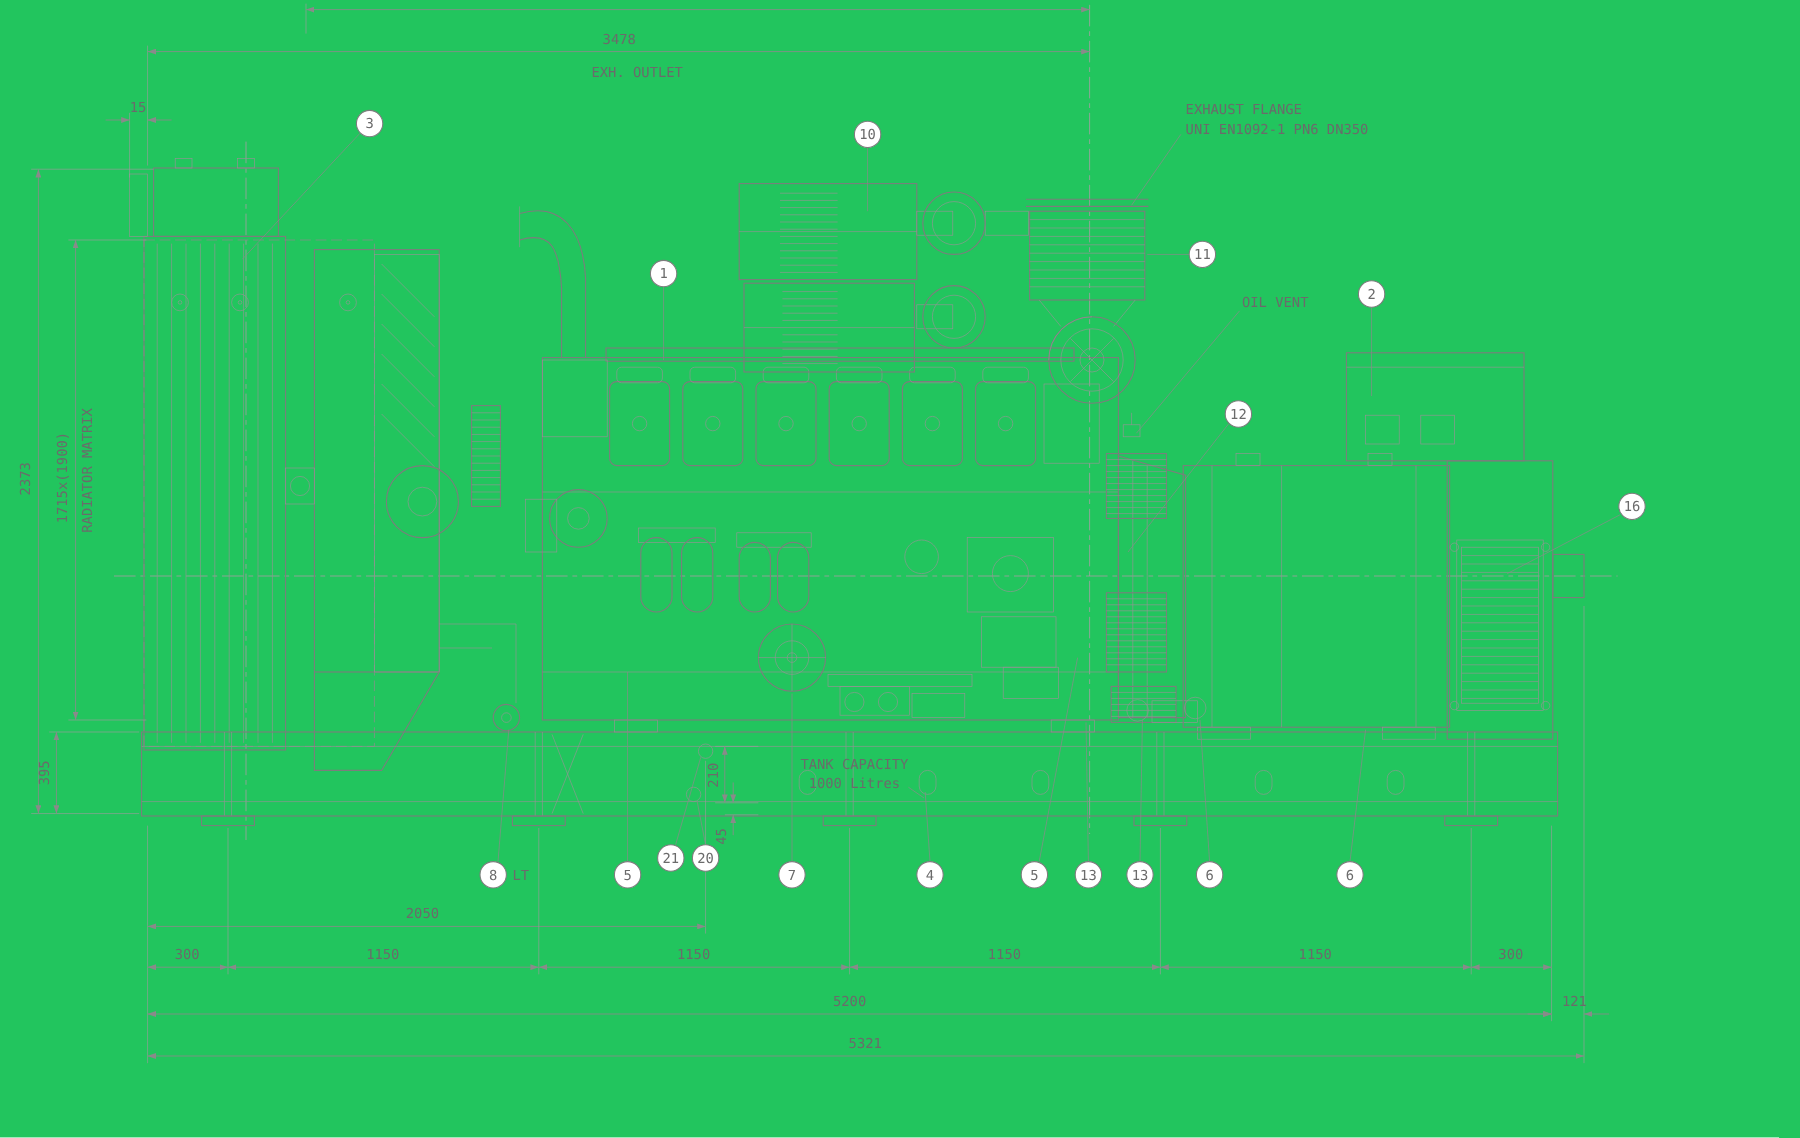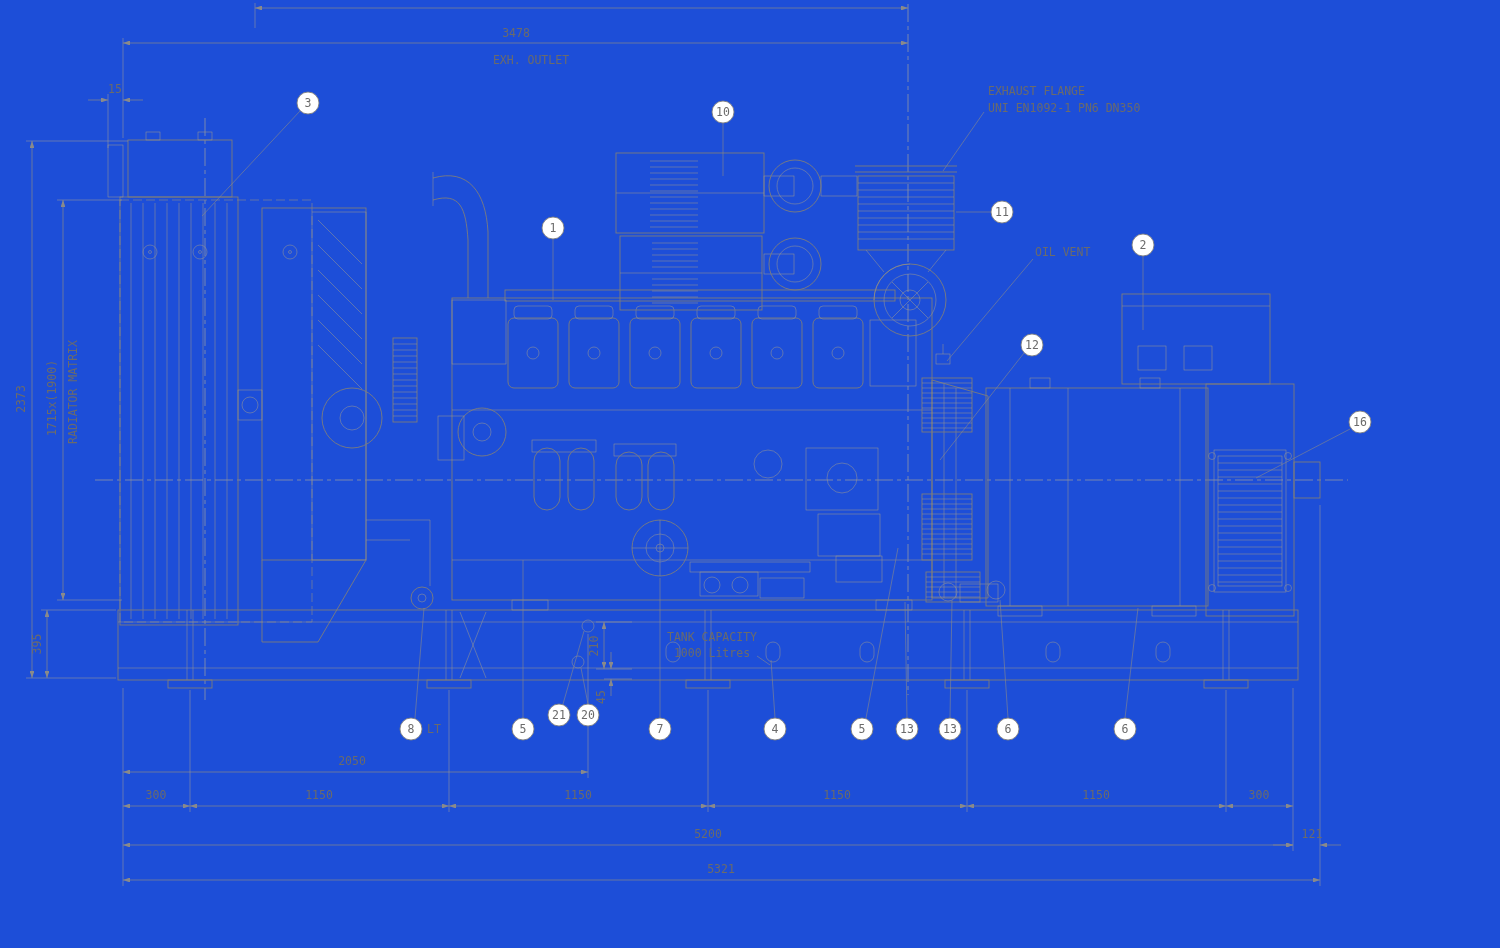--- a/index.html
+++ b/index.html
@@ -1,16 +1,16 @@
 <!DOCTYPE html>
 <html><head>
 <meta charset="utf-8">
 <style>
   html,body{margin:0;padding:0;background:#ffffff;}
-  .page{width:1500px;height:948px;background:#1d4ed8;overflow:hidden;position:relative;}
+  .page{width:1500px;height:948px;background:#22c55e;overflow:hidden;position:relative;}
   svg text{font-family:"DejaVu Sans Mono","Liberation Mono",monospace;font-size:11.5px;fill:#6b6b6b;}
   .s{stroke:#7d7d7d;fill:none;stroke-width:.9;}
   .s2{stroke:#949494;fill:none;stroke-width:.55;}
   .dash{stroke:#8d8d8d;fill:none;stroke-width:.6;stroke-dasharray:9 4;}
   .cl{stroke:#a0a0a0;stroke-width:.7;fill:none;stroke-dasharray:18 4 4 4;}
   .dim{stroke:#8a8a8a;stroke-width:.7;fill:none;}
   .ext{stroke:#9c9c9c;stroke-width:.55;fill:none;}
   .lead{stroke:#8a8a8a;stroke-width:.6;fill:none;}
   .co{stroke:#7d7d7d;fill:#ffffff;stroke-width:.9;}
   .ctext{text-anchor:middle;}

